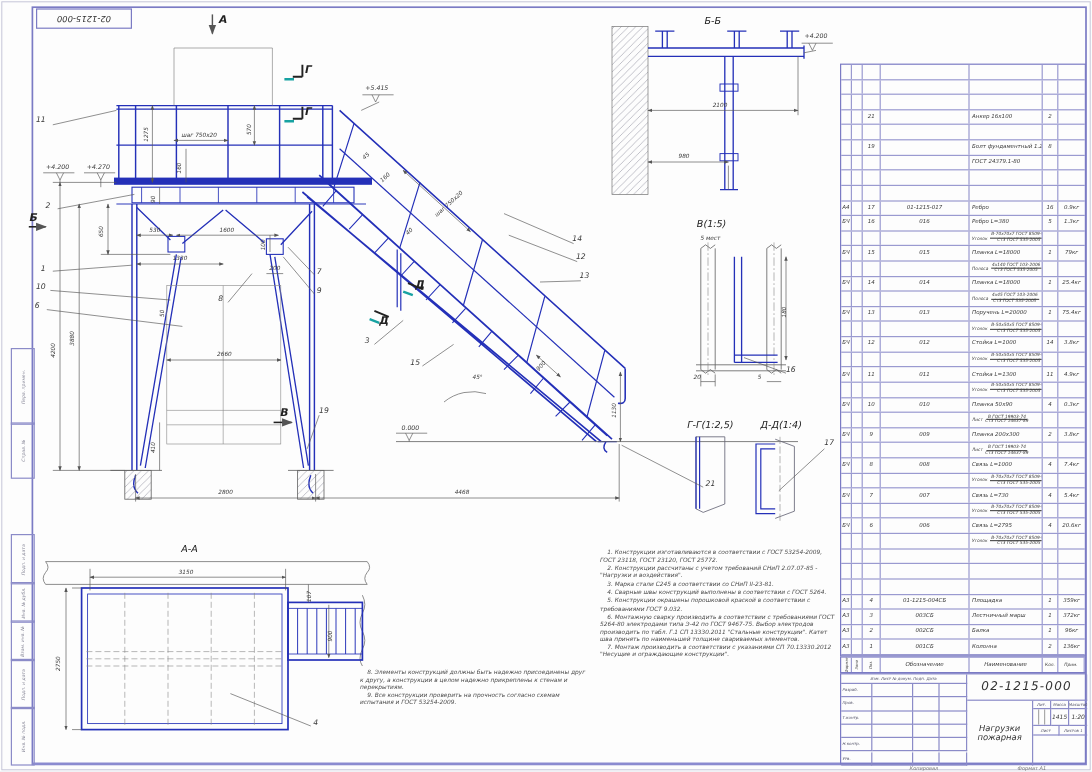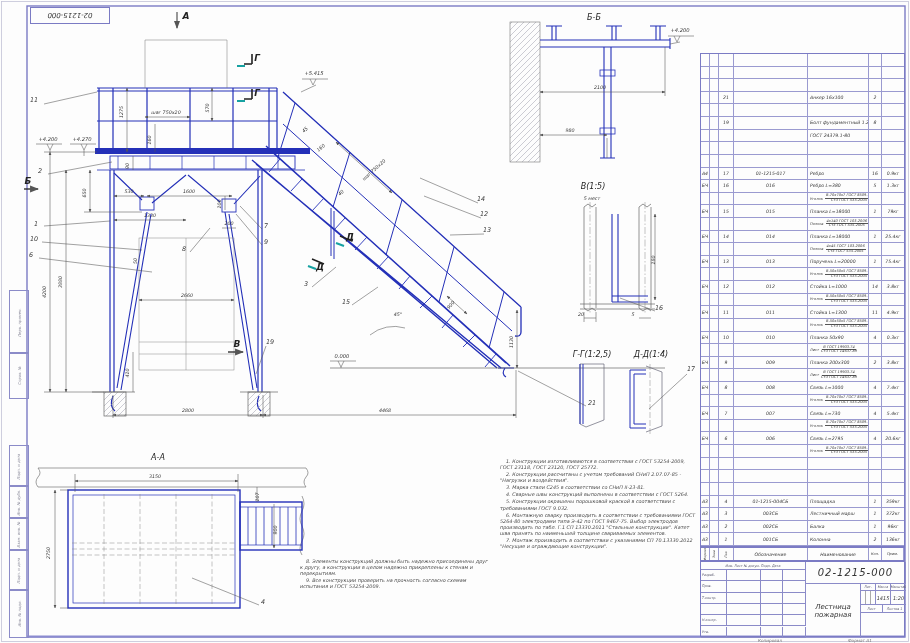--- a/index.html
+++ b/index.html
@@ -803,21 +803,21 @@
         <div class="cell" style="left: 82px; top: 53.2px; width: 23px; height: 11.3px;"></div>
         <div class="cell tb-small" style="left: 0px; top: 64.5px; width: 26px; height: 11.3px; justify-content: flex-start; padding-left: 1px;">Утв.</div>
         <div class="cell" style="left: 26px; top: 64.5px; width: 34px; height: 11.3px;"></div>
         <div class="cell" style="left: 60px; top: 64.5px; width: 22px; height: 11.3px;"></div>
         <div class="cell" style="left: 82px; top: 64.5px; width: 23px; height: 11.3px;"></div>
       </div>
     <div class="cell" style="left:105px;top:0;width:100px;height:22px;">
       <span id="doc-number">02-1215-000</span>
     </div>
     <div class="cell" style="left:105px;top:22px;width:55px;height:54px;border-bottom:none;">
-      <span id="doc-title">Лестница пожарная</span>
+      <span id="doc-title">Нагрузки пожарная</span>
     </div>
     <div class="cell" style="left:160px;top:22px;width:15px;height:7px;">
         <span class="tb-small">Лит.</span>
       </div>
     <div class="cell" style="left:175px;top:22px;width:15px;height:7px;">
         <span class="tb-small">Масса</span>
       </div>
     <div class="cell" style="left:190px;top:22px;width:15px;height:7px;border-right:none;">
         <span class="tb-small">Масштаб</span>
       </div>

